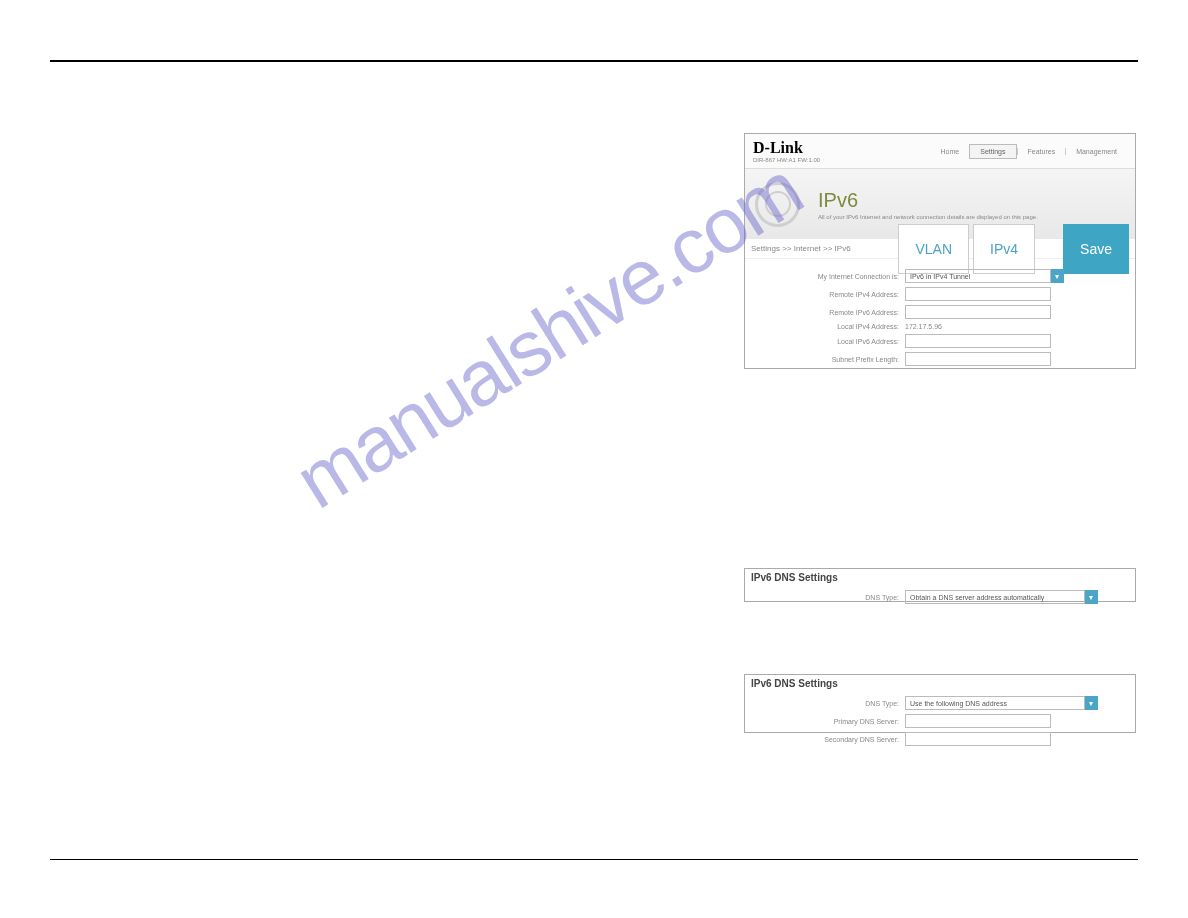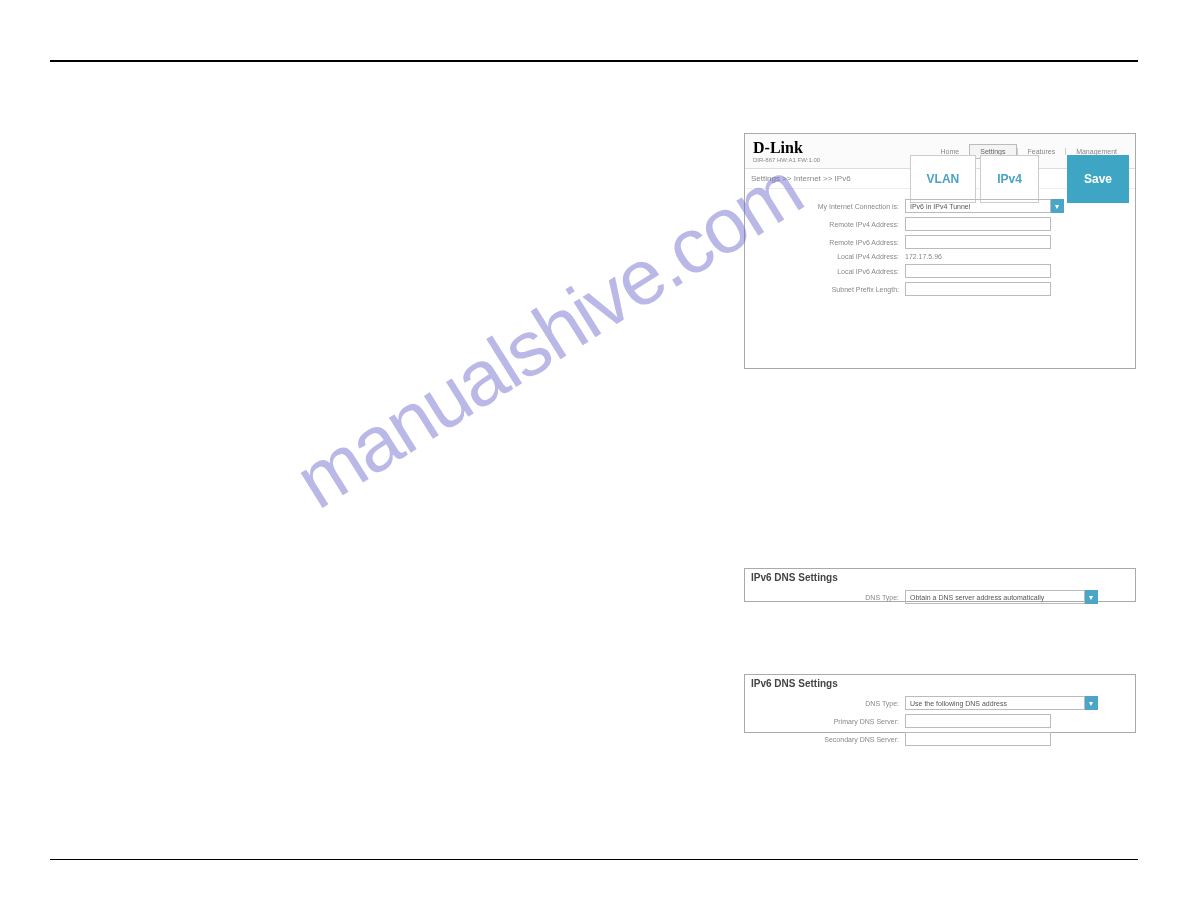--- a/index.html
+++ b/index.html
@@ -81,25 +81,24 @@
     height: 20px;
     display: flex;
     align-items: center;
     padding: 0 6px;
     border-bottom: 1px solid #eee;
   }
   .breadcrumb { font-size: 8px; color: #888; }
   .tab-buttons { margin-left: auto; display: flex; gap: 4px; }
   .tab-btn {
     border: 1px solid #ccc;
-    font-size: 12px;
+    font-size: 14px;
     padding: 16px 16px;
     color: #4aa3c7;
     background: #fff;
-    font-weight: bold;
   }
   .tab-btn.save { background: #3fa5c5; color: #fff; border-color: #3fa5c5; margin-left: 24px; }
 
   .form-area { padding: 6px 8px; }
   .form-row { display: flex; align-items: center; margin: 4px 0; font-size: 7px; }
   .form-row label { width: 152px; text-align: right; color: #888; padding-right: 6px; }
   .form-row .dropdown {
     flex: 1;
     height: 14px;
     border: 1px solid #bbb;
@@ -162,20 +161,27 @@
       <div class="subbrand">DIR-867 HW:A1 FW:1.00</div>
     </div>
     <div class="nav">
       <span>Home</span>
       <span class="active">Settings</span>
       <span>Features</span>
       <span>Management</span>
     </div>
   </div>
 
+  <div class="header-band">
+    <div class="globe-icon"></div>
+    <div>
+      <div class="header-title">IPv6</div>
+      <div class="header-desc">All of your IPv6 Internet and network connection details are displayed on this page.</div>
+    </div>
+  </div>
 
   <div class="tab-row">
     <div class="breadcrumb">Settings &gt;&gt; Internet &gt;&gt; IPv6</div>
     <div class="tab-buttons">
       <div class="tab-btn">VLAN</div>
       <div class="tab-btn">IPv4</div>
       <div class="tab-btn save">Save</div>
     </div>
   </div>
 

